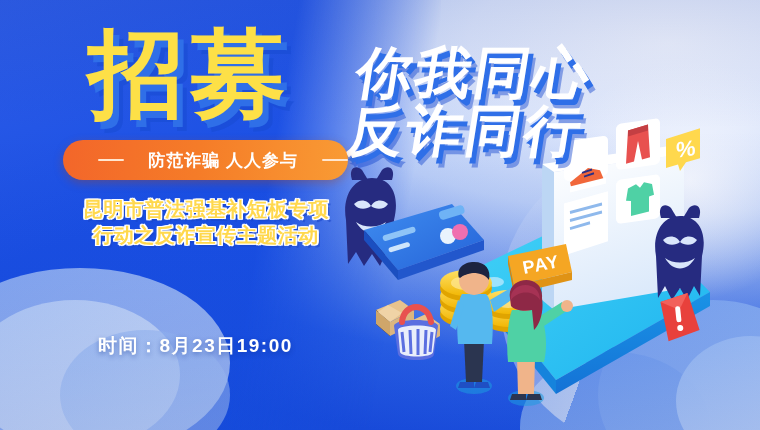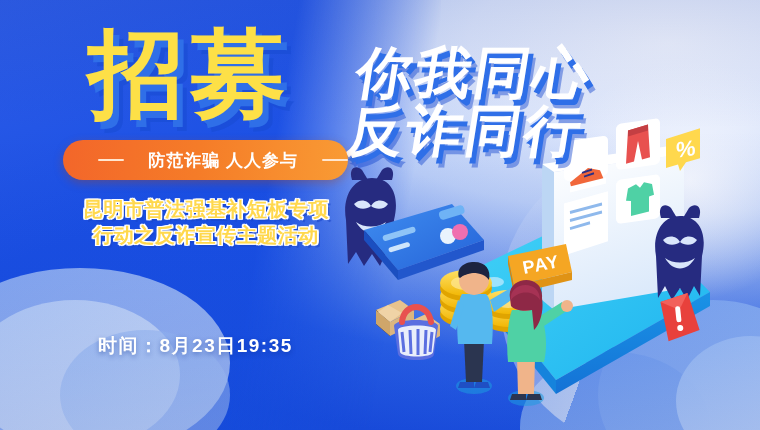--- a/index.html
+++ b/index.html
@@ -283,16 +283,16 @@
     <div>昆明市普法强基补短板专项</div>
     <div>行动之反诈宣传主题活动</div>
   </div>
 
   <div class="slogan">
     <div>你我同心</div>
     <div>反诈同行</div>
   </div>
 
   <div class="info">
-    <div class="row">时间：8月23日19:35</div>
+    <div class="row">时间：8月23日19:00</div>
   </div>
 
 </div>
 
 </body></html>

